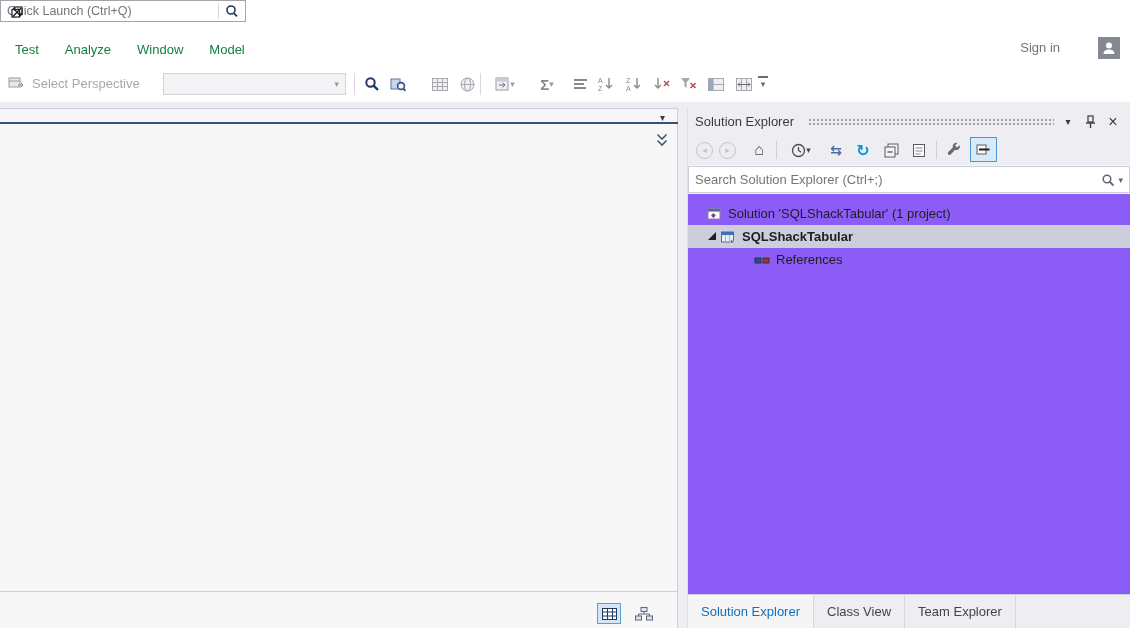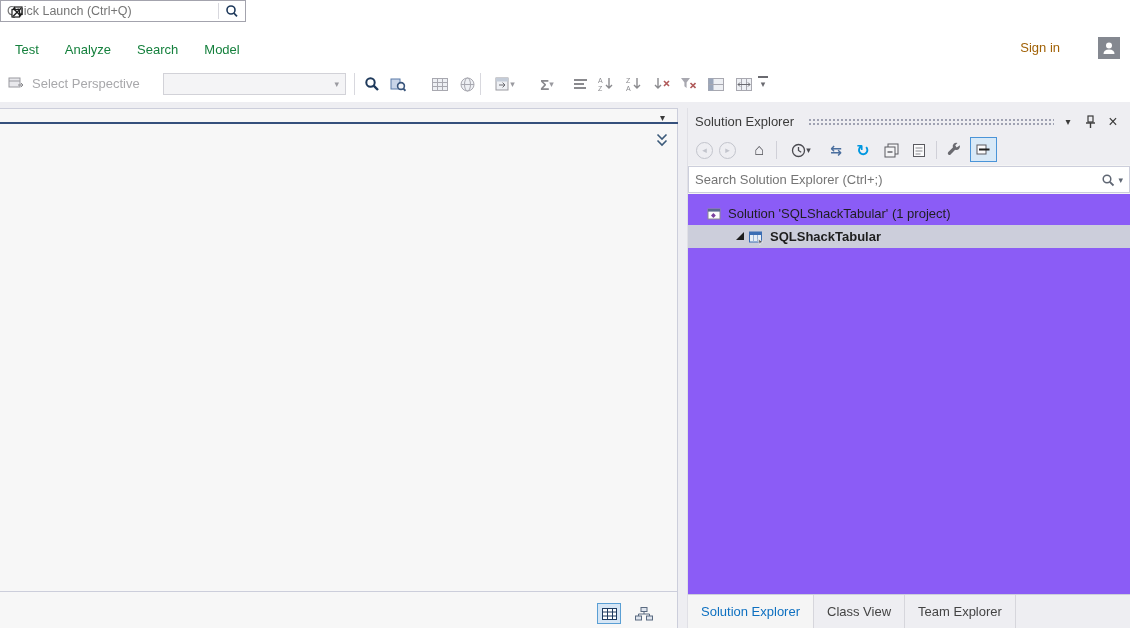--- a/index.html
+++ b/index.html
@@ -15,21 +15,21 @@
   .quicklaunch input { flex:1; border:none; outline:none; background:transparent; font-family:inherit; font-size:12.5px; color:#6d6d6d; padding:0 4px 0 6px; }
   .ql-sep { width:1px; height:16px; background:#d8d8de; }
   .win-btn { width:34px; height:24px; display:flex; align-items:center; justify-content:center; color:#1e1e1e; }
   .btn-min { left:1004; top:4; font-size:13px; }
   .btn-restore { left:1048; top:4; }
   .btn-close { left:1092; top:2; font-size:20px; font-weight:400; }
 
   
   .menubar { left:0; top:33px; width:1130px; height:33px; background:#ffffff; display:flex; align-items:center; padding-left:2px; font-size:13px; }
   .menu-item { padding:7px 13px; color:#15803d; cursor:default; }
-  .signin { right:70px; top:40px; font-size:13px; color:#a16207; }
+  .signin { right:70px; top:40px; font-size:13px; color:#737373; }
   .user-btn { right:10px; top:37px; width:22px; height:22px; background:#848890; display:flex; align-items:center; justify-content:center; }
 
   
   .vs-toolbar { left:0; top:66px; width:1130px; height:36px; background:#ffffff; }
   .persp-label { left:32px; top:10px; font-size:13px; color:#a8a8ab; }
   .persp-combo { left:163px; top:7px; width:183px; height:22px; background:#f4f4f6; border:1px solid #d2d2d8; display:flex; align-items:center; justify-content:flex-end; padding-right:6px; color:#b4b4b8; font-size:9px; }
   .tb-sep { top:7px; width:1px; height:22px; background:#d8d8de; }
   .tb-btn { top:7px; width:24px; height:22px; display:flex; align-items:center; justify-content:center; }
   .tb-glyph { font-size:15px; color:#8a8a8e; }
   .dd-arrow { font-size:9px; color:#9a9aa0; }
@@ -118,21 +118,21 @@
       </svg>
     </div>
     <div class="abs win-btn btn-close">
         <span>×</span>
       </div>
   </div>
 
   <div class="abs menubar">
     <span class="menu-item">Test</span>
     <span class="menu-item">Analyze</span>
-    <span class="menu-item">Search</span>
+    <span class="menu-item">Window</span>
     <span class="menu-item">Model</span>
   </div>
   <span class="abs signin">Sign in</span>
   <div class="abs user-btn">
     <svg width="14" height="14" viewBox="0 0 14 14">
       <circle cx="7" cy="4.5" r="3" fill="#ffffff"></circle>
       <path d="M1.5,13 Q1.5,8.5 7,8.5 Q12.5,8.5 12.5,13 Z" fill="#ffffff"></path>
     </svg>
   </div>
 
@@ -370,38 +370,49 @@
         <span style="width:18px;flex:none;"></span>
         <span class="ticon">
           <svg width="16" height="16" viewBox="0 0 16 16">
             <rect x="2" y="3" width="12" height="10" fill="#fdfdfd" stroke="#8a8a90"></rect>
             <path d="M2,3 h12 v2.6 h-12 Z" fill="#5a6a8c"></path>
             <path d="M5,9.5 l2.4,-2.4 2.4,2.4 -2.4,2.4 Z" fill="#7a3f9e"></path>
           </svg>
         </span>
         <span class="lbl">Solution 'SQLShackTabular' (1 project)</span>
       </div>
-      <div class="tree-row selected bold" style="top:31px;padding-left:28px;">
+      <div class="tree-row selected bold" style="top:31px;">
         <span style="width:16px;flex:none;"></span>
         <span class="ticon">
           <svg width="9" height="9" viewBox="0 0 9 9">
               <polygon points="8,0 8,8 0,8" fill="#1e1e1e"></polygon>
             </svg>
         </span>
         <span class="ticon">
           <svg width="16" height="16" viewBox="0 0 16 16">
             <rect x="1.5" y="3" width="12" height="10" fill="#e8eef6" stroke="#3c6eb4"></rect>
             <rect x="1.5" y="3" width="12" height="3" fill="#3c6eb4"></rect>
             <line x1="5.5" y1="6" x2="5.5" y2="13" stroke="#9ab2d4"></line>
             <line x1="9.5" y1="6" x2="9.5" y2="13" stroke="#9ab2d4"></line>
             <path d="M10,10 l5,3 -2.5,0.8 -0.8,2 Z" fill="#5a5a60" stroke="#fdfdfd" stroke-width="0.6"></path>
           </svg>
         </span>
         <span class="lbl">SQLShackTabular</span>
       </div>
+      <div class="tree-row" style="top:54px;">
+        <span style="width:66px;flex:none;"></span>
+        <span class="ticon">
+          <svg width="16" height="16" viewBox="0 0 16 16">
+            <rect x="1" y="6" width="6" height="5" fill="#2c4a8c" stroke="#1e3460"></rect>
+            <rect x="9" y="6" width="6" height="5" fill="#8c3c34" stroke="#5e2620"></rect>
+            <line x1="7" y1="8.5" x2="9" y2="8.5" stroke="#6a6a70"></line>
+          </svg>
+        </span>
+        <span class="lbl">References</span>
+      </div>
     </div>
 
     <div class="abs se-tabs">
       <span class="se-tab active">Solution Explorer</span>
       <span class="se-tab">Class View</span>
       <span class="se-tab">Team Explorer</span>
     </div>
   </div>
 
 </div>

